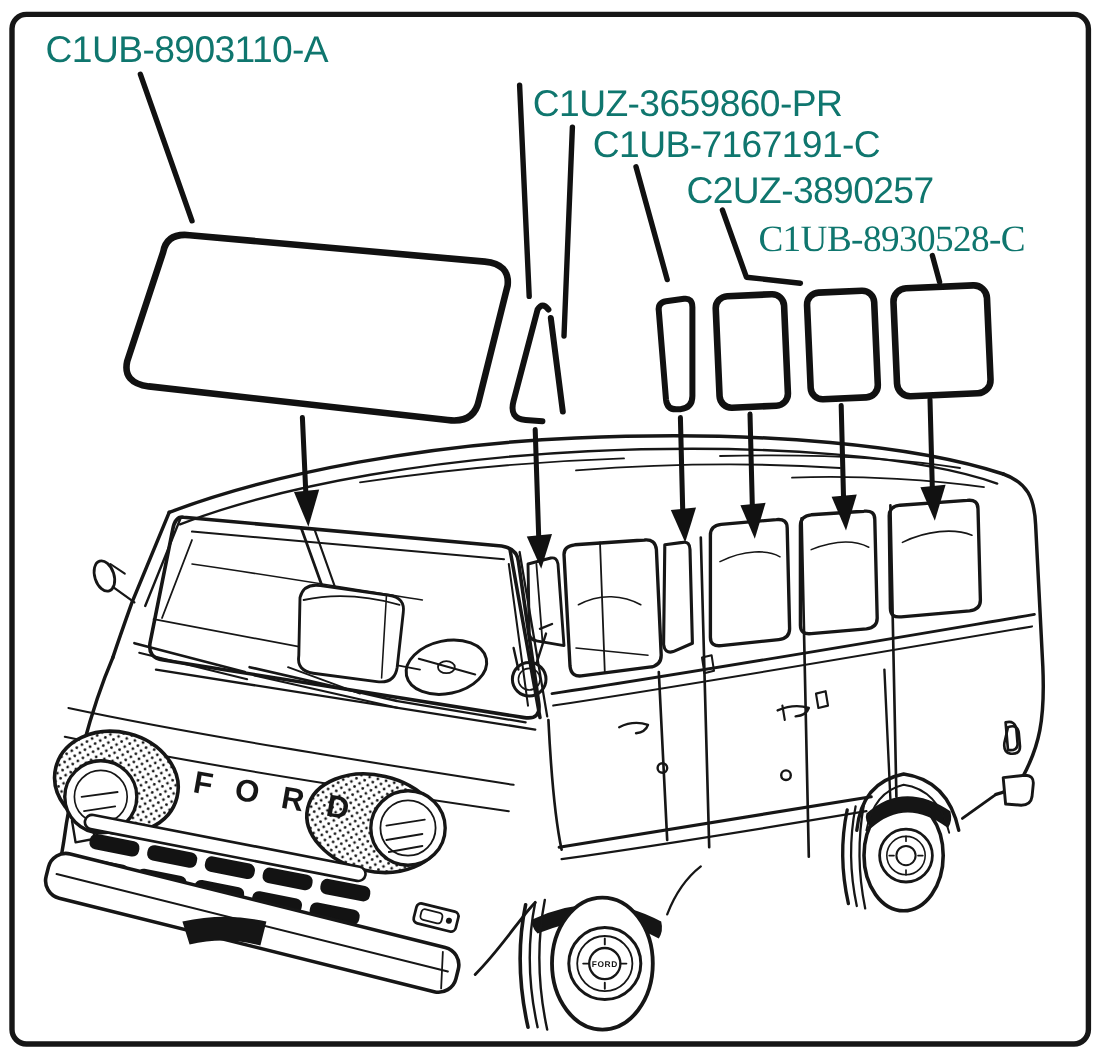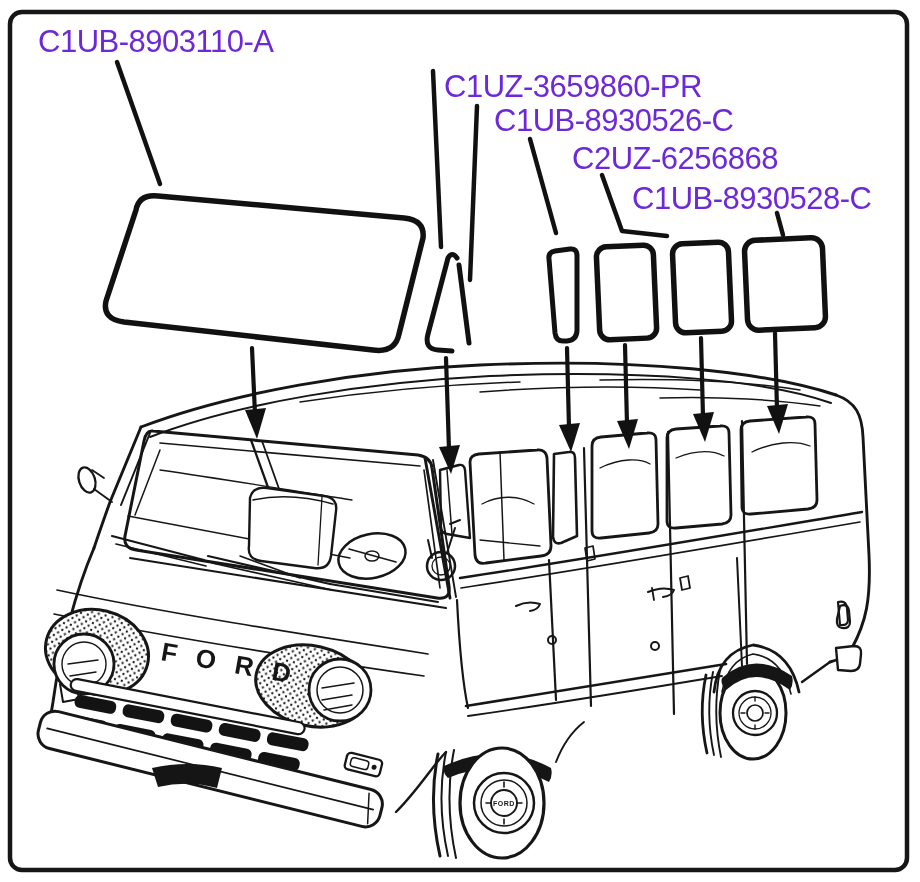--- a/index.html
+++ b/index.html
@@ -9,21 +9,21 @@
     background:#ffffff;
     font-family:"Liberation Sans", sans-serif;
     overflow:hidden;
   }
   #artwork{position:absolute;left:0;top:0;}
   .part-label{
     position:absolute;
     font-size:31px;
     line-height:1.0;
     letter-spacing:-0.5px;
-    color:#6d28d9;
+    color:#0f766e;
     white-space:nowrap;
     user-select:none;
   }
 </style>
 </head>
 <body>
 
 <div id="stage">
 
   <svg id="artwork" width="920" height="882" viewBox="0 0 920 882" stroke-linecap="round" stroke-linejoin="round">
@@ -270,17 +270,17 @@
       </g>
       <g>
         <path d="M775,333 L777,409" fill="none"></path>
           <polygon points="767,406 788,404 779,434" stroke="none"></polygon>
       </g>
     </g>
   </svg>
 
   <div class="part-label" style="left:38px;  top:26px;">C1UB-8903110-A</div>
   <div class="part-label" style="left:444px; top:71px;">C1UZ-3659860-PR</div>
-  <div class="part-label" style="left:494px; top:105px;">C1UB-8930526-C</div>
-  <div class="part-label" style="left:572px; top:143px;">C2UZ-6256868</div>
-  <div class="part-label" style="left:632px; top:183px;">C1UB-8930528-C</div>
+  <div class="part-label" style="left:494px; top:105px;">C1UB-7167191-C</div>
+  <div class="part-label" style="left:572px; top:143px;">C2UZ-3890257</div>
+  <div class="part-label" style="left:632px; top:183px;font-family:Liberation Serif, serif;">C1UB-8930528-C</div>
 
 </div>
 
 </body></html>

